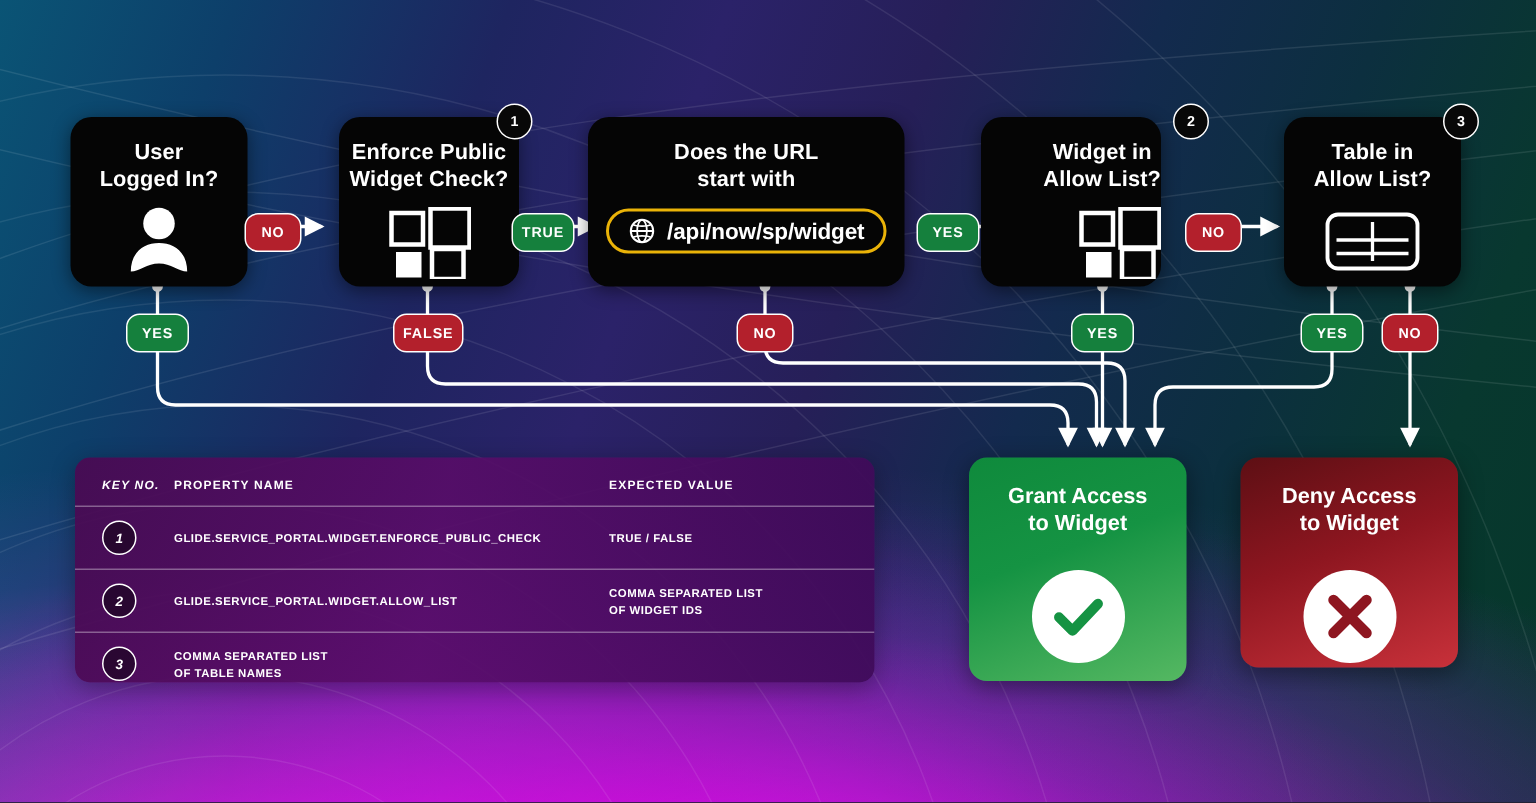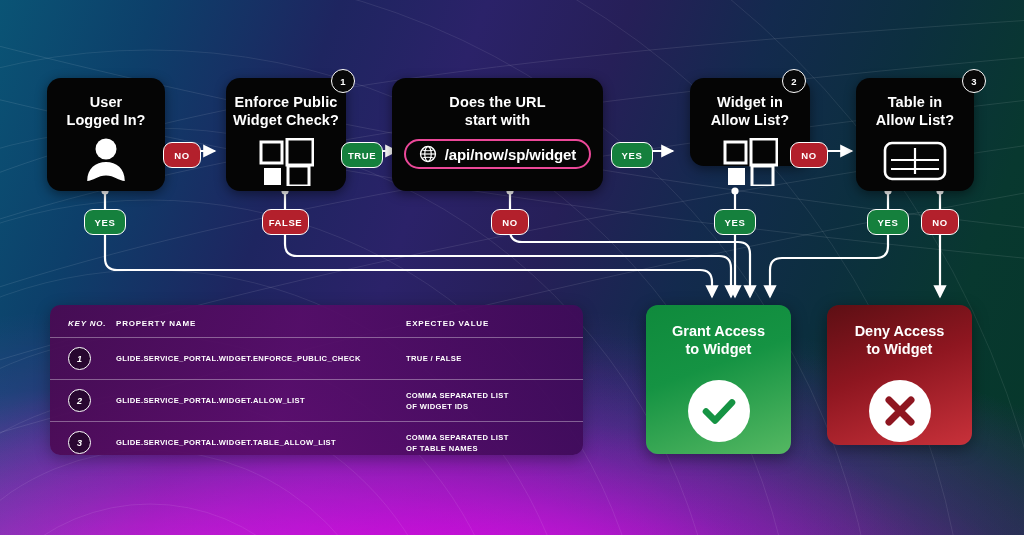--- a/index.html
+++ b/index.html
@@ -246,36 +246,36 @@
         <path d="M4.2 43 C4.2 30.5 12.6 24 23 24 C33.4 24 41.8 30.5 41.8 43 C36 43 31 37.6 23 37.6 C15 37.6 10 43 4.2 43 Z" fill="#fff"></path>
       </svg>
     </div>
   </div>
   <div class="keybadge" style="left:331px;top:69px;">1</div>
 
   <div class="node" style="left:392px;top:78px;width:211px;height:113px;">
     <div class="node-title">Does the URL
 start with</div>
     <div class="node-icon" style="margin-top:10px;">
-      <div style="display:flex;align-items:center;gap:8px;border:2px solid #ec4899;border-radius:15px;height:30px;padding:0 13px;box-sizing:border-box;">
+      <div style="display:flex;align-items:center;gap:8px;border:2px solid #eab308;border-radius:15px;height:30px;padding:0 13px;box-sizing:border-box;">
         <span style="display:flex;">
           <svg width="18" height="18" viewBox="0 0 20 20">
             <circle cx="10" cy="10" r="8.3" fill="none" stroke="#fff" stroke-width="1.5"></circle>
             <ellipse cx="10" cy="10" rx="3.6" ry="8.3" fill="none" stroke="#fff" stroke-width="1.3"></ellipse>
             <line x1="1.7" y1="10" x2="18.3" y2="10" stroke="#fff" stroke-width="1.3"></line>
             <path d="M3.4 5.3 C6 6.8 14 6.8 16.6 5.3" fill="none" stroke="#fff" stroke-width="1.2"></path>
             <path d="M3.4 14.7 C6 13.2 14 13.2 16.6 14.7" fill="none" stroke="#fff" stroke-width="1.2"></path>
           </svg>
         </span>
         <span style="font-size:15px;font-weight:700;color:#fff;letter-spacing:-.1px;">/api/now/sp/widget</span>
       </div>
     </div>
   </div>
 
-  <div class="node" style="left:690px;top:78px;width:120px;height:88px;">
+  <div class="node" style="left:654px;top:78px;width:120px;height:113px;align-items:flex-end;">
     <div class="node-title">Widget in
 Allow List?</div>
     <div class="node-icon">
       <svg width="56" height="48" viewBox="0 0 56 48">
         <rect x="3" y="4" width="21" height="21" fill="none" stroke="#fff" stroke-width="3"></rect>
         <rect x="29" y="1" width="26" height="26" fill="none" stroke="#fff" stroke-width="3"></rect>
         <rect x="6" y="30" width="17" height="17" fill="#fff"></rect>
         <rect x="30" y="28" width="21" height="20" fill="none" stroke="#fff" stroke-width="3"></rect>
       </svg>
     </div>
@@ -325,21 +325,20 @@
           <span class="row-num">2</span>
         </div>
       <div class="col-prop cell-text">GLIDE.SERVICE_PORTAL.WIDGET.ALLOW_LIST</div>
       <div class="col-val cell-text">COMMA SEPARATED LIST
 OF WIDGET IDS</div>
     </div>
     <div class="legend-row">
       <div class="col-key">
           <span class="row-num">3</span>
         </div>
-      <div class="col-prop cell-text">GLIDE.SERVICE_PORTAL.WIDGET.TABLE_ALLOW_LIST</div>
       <div class="col-val cell-text">COMMA SEPARATED LIST
 OF TABLE NAMES</div>
     </div>
   </div>
 
   <div class="result grant" style="left:646px;top:305px;width:145px;height:149px;">
     <div class="result-title">Grant Access
 to Widget</div>
     <div class="badge-circle">
       <svg width="40" height="40" viewBox="0 0 40 40">

